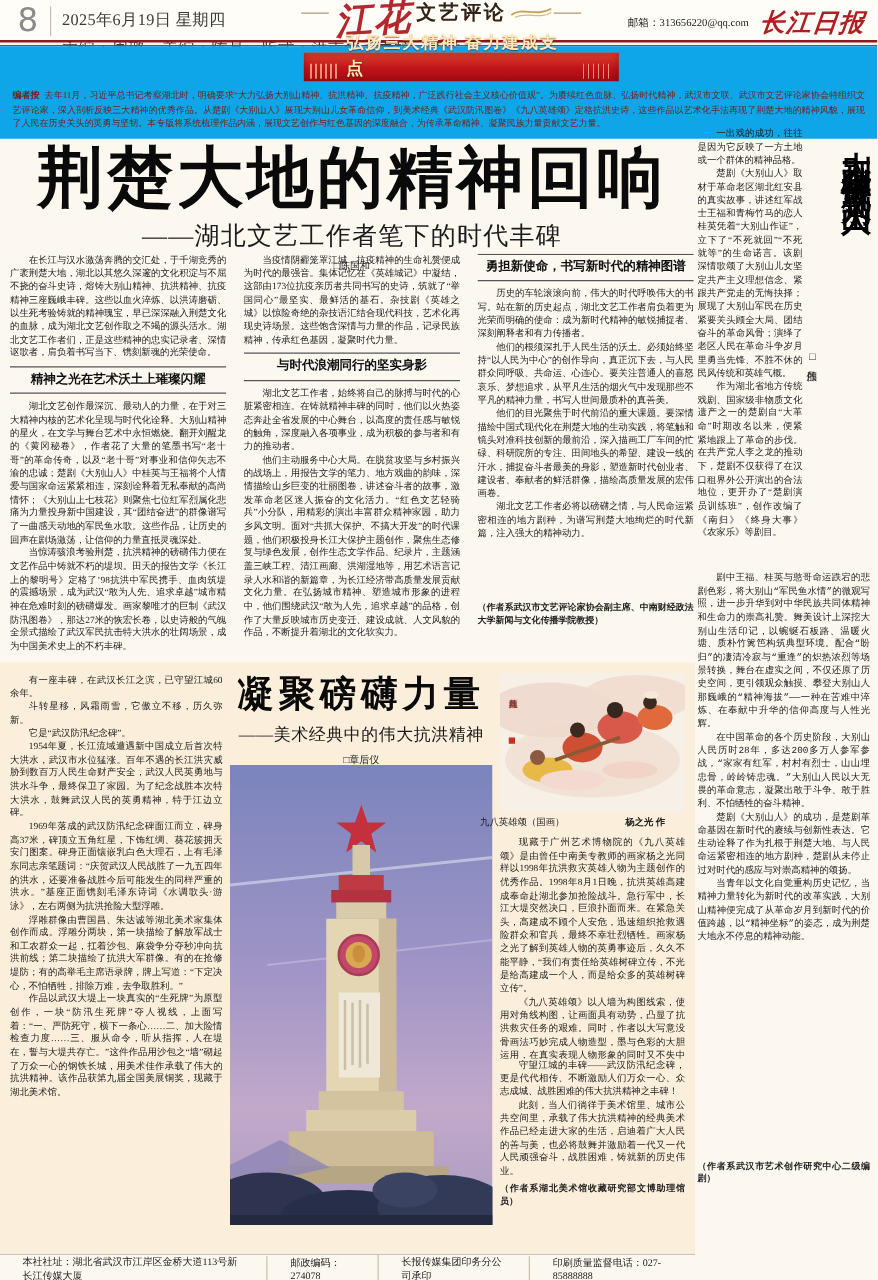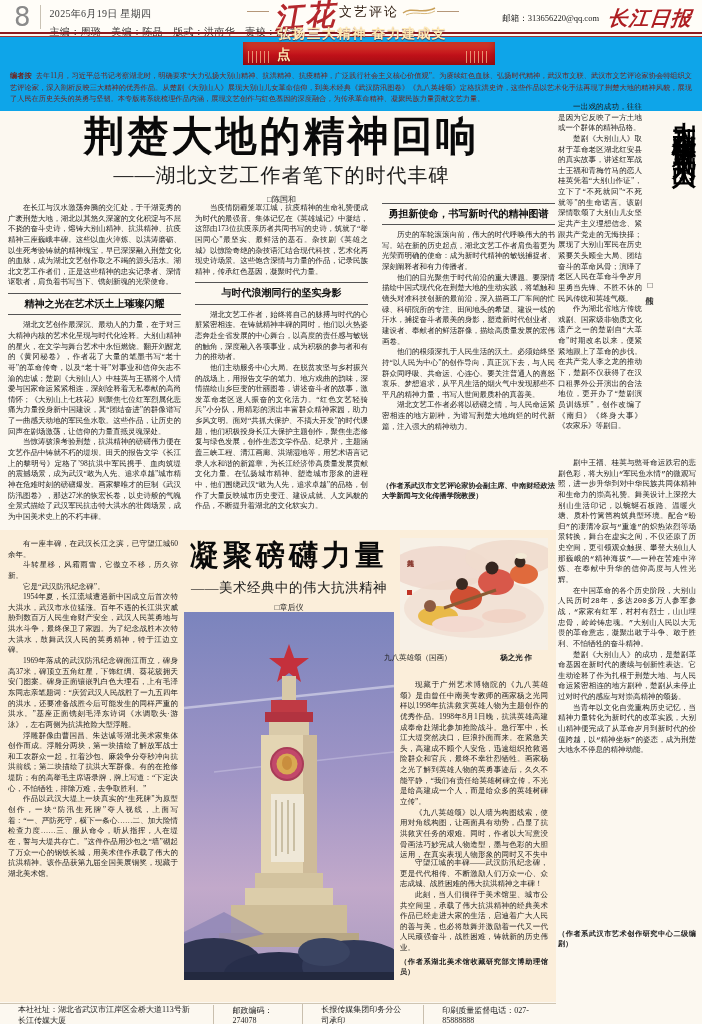--- a/index.html
+++ b/index.html
@@ -4,42 +4,42 @@
 <style>
   html,body{margin:0;padding:0;}
   body{width:702px;height:1024px;font-family:"Liberation Serif",serif;}
   #page{position:relative;width:702px;height:1024px;background:#fcf8f0;overflow:hidden;}
 
   
   .header{position:absolute;left:0;top:0;width:702px;height:32px;background:#fffdf8;}
   .h-left{position:absolute;left:14px;top:2px;display:flex;align-items:flex-start;}
   .pagenum{font-size:26px;color:#8a8a8a;font-family:"DejaVu Sans",sans-serif;line-height:30px;}
   .h-div{border-left:1px solid #c9c2b4;height:24px;margin:3px 9px 0 9px;}
-  .h-info{font-size:10px;color:#3a3a3a;line-height:1.75;padding-top:3px;letter-spacing:.3px;}
+  .h-info{font-size:13px;color:#3a3a3a;line-height:1.75;padding-top:3px;letter-spacing:.3px;}
   .h-center{position:absolute;left:228px;top:0px;width:250px;height:32px;text-align:center;white-space:nowrap;}
   .mast-line{display:inline-block;width:22px;height:1px;background:#b59779;vertical-align:14px;}
   .mast-script{display:inline-block;font-size:29px;font-weight:900;font-style:italic;color:#b4272c;letter-spacing:2px;transform:rotate(-4deg);line-height:32px;margin:0 3px 0 5px;}
-  .mast-sub{display:inline-block;font-size:13px;font-weight:400;color:#332216;letter-spacing:2px;vertical-align:10px;}
+  .mast-sub{display:inline-block;font-size:16px;font-weight:700;color:#332216;letter-spacing:2px;vertical-align:10px;}
   .h-right{position:absolute;right:10px;top:5px;display:flex;align-items:center;gap:9px;}
   .h-email{font-size:8.5px;color:#1a1a1a;}
   .paper-logo{font-size:20px;font-weight:900;font-style:italic;color:#ae1e22;letter-spacing:1px;transform:skewX(-6deg);}
   .rule-a{position:absolute;left:0;top:32px;width:702px;height:2px;background:#8f1a1e;}
   .rule-b{position:absolute;left:0;top:36px;width:702px;height:1px;background:#a8322f;}
 
   
   .top-section{position:absolute;left:0;top:37px;width:702px;height:74px;background:#0ea5e9;}
   .banner{position:absolute;left:243px;top:5px;width:252px;height:23px;background:linear-gradient(180deg,#e0452f 0%,#c1121a 55%,#a90d13 100%);display:flex;align-items:flex-end;justify-content:center;box-shadow:inset 0 0 8px rgba(90,0,0,.45);}
   .banner-text{font-size:13.5px;font-weight:900;color:#ffeab4;letter-spacing:1.5px;line-height:21px;text-shadow:0 1px 1px rgba(80,0,0,.6);}
   .skyline{width:24px;height:12px;margin:0 5px 2px 5px;background:repeating-linear-gradient(90deg,rgba(255,214,160,.65) 0 1.5px,transparent 1.5px 4px);}
   .ednote{position:absolute;left:10px;top:34px;width:682px;font-size:7.2px;line-height:1.6;color:#70231c;text-align:justify;}
   .ednote-label{font-weight:bold;margin-right:4px;}
 
   
   .main-head{position:absolute;left:8px;top:114px;width:547px;text-align:center;}
-  .main-title{font-size:41px;font-weight:900;letter-spacing:3px;color:#0a0a0a;line-height:1.1;}
+  .main-title{font-size:53px;font-weight:900;letter-spacing:3px;color:#0a0a0a;line-height:1.1;}
   .main-subtitle{font-size:20px;color:#1c1c1c;letter-spacing:1px;margin-top:3px;}
   .byline{font-size:8px;color:#222;margin-top:5px;}
   .cols{position:absolute;left:8px;top:203px;width:547px;height:330px;display:flex;gap:14px;}
   .col{flex:1;overflow:hidden;}
   .small{font-size:7.5px;line-height:1.42;text-align:justify;color:#1c1c1c;}
   .small p{margin:0;text-indent:2em;}
   .subhead{font-size:10px;font-weight:bold;text-align:center;color:#111;border-top:1px solid #555;border-bottom:1px solid #555;padding:3px 0;margin:5px 0;}
   .clip270{height:248px;overflow:hidden;}
   .attr{font-size:7.2px;color:#222;text-align:justify;margin-top:3px;font-weight:bold;}
 
@@ -58,21 +58,21 @@
   .art-head{position:absolute;left:180px;top:6px;width:218px;text-align:center;}
   .art-title{font-size:29px;font-weight:900;letter-spacing:4px;color:#0a0a0a;}
   .art-subtitle{font-size:13.5px;color:#1a1a1a;margin-top:3px;letter-spacing:.5px;}
   .art-byline{font-size:8px;color:#222;margin-top:5px;}
   .monument{position:absolute;left:184px;top:82px;width:210px;height:368px;}
   .cap-row{display:flex;justify-content:space-between;font-size:7.5px;color:#222;}
   .cap-row .artist{font-weight:bold;}
   .mon-cap{position:absolute;left:184px;top:478px;width:214px;flex-direction:column;}
   .heroes{position:absolute;left:400px;top:8px;width:148px;height:112px;}
   .her-cap{position:absolute;left:384px;top:123px;width:148px;}
-  .art-right{position:absolute;left:400px;top:150px;width:148px;height:326px;}
+  .art-right{position:absolute;left:400px;top:139px;width:148px;height:326px;}
   .right-clip{height:178px;overflow:hidden;}
 
   
   .footer{position:absolute;left:0;top:1003px;width:556px;height:21px;border-top:1px solid #cfc5b2;display:flex;justify-content:center;align-items:center;background:#fcf8f0;}
   .fseg{font-size:8px;color:#222;padding:0 18px;}
   .fseg + .fseg{border-left:1px solid #c9bfae;}
 </style>
 </head>
 <body>
 
@@ -128,22 +128,22 @@
     <div class="col small">
       <p>当疫情阴霾笼罩江城，抗疫精神的生命礼赞便成为时代的最强音。集体记忆在《英雄城记》中凝结，这部由173位抗疫亲历者共同书写的史诗，筑就了“举国同心”最坚实、最鲜活的基石。杂技剧《英雄之城》以惊险奇绝的杂技语汇结合现代科技，艺术化再现史诗场景。这些饱含深情与力量的作品，记录民族精神，传承红色基因，凝聚时代力量。</p>
       <div class="subhead">与时代浪潮同行的坚实身影</div>
       <p>湖北文艺工作者，始终将自己的脉搏与时代的心脏紧密相连。在铸就精神丰碑的同时，他们以火热姿态奔赴全省发展的中心舞台，以高度的责任感与敏锐的触角，深度融入各项事业，成为积极的参与者和有力的推动者。</p>
       <p>他们主动服务中心大局。在脱贫攻坚与乡村振兴的战场上，用报告文学的笔力、地方戏曲的韵味，深情描绘山乡巨变的壮丽图卷，讲述奋斗者的故事，激发革命老区迷人振奋的文化活力。“红色文艺轻骑兵”小分队，用精彩的演出丰富群众精神家园，助力乡风文明。面对“共抓大保护、不搞大开发”的时代课题，他们积极投身长江大保护主题创作，聚焦生态修复与绿色发展，创作生态文学作品、纪录片，主题涵盖三峡工程、清江画廊、洪湖湿地等，用艺术语言记录人水和谐的新篇章，为长江经济带高质量发展贡献文化力量。在弘扬城市精神、塑造城市形象的进程中，他们围绕武汉“敢为人先，追求卓越”的品格，创作了大量反映城市历史变迁、建设成就、人文风貌的作品，不断提升着湖北的文化软实力。</p>
     </div>
     <div class="col small">
       <div class="subhead" style="margin-top:0">勇担新使命，书写新时代的精神图谱</div>
       <div class="clip270">
         <p>历史的车轮滚滚向前，伟大的时代呼唤伟大的书写。站在新的历史起点，湖北文艺工作者肩负着更为光荣而明确的使命：成为新时代精神的敏锐捕捉者、深刻阐释者和有力传播者。</p>
+        <p>他们的根须深扎于人民生活的沃土。必须始终坚持“以人民为中心”的创作导向，真正沉下去，与人民群众同呼吸、共命运、心连心。要关注普通人的喜怒哀乐、梦想追求，从平凡生活的烟火气中发现那些不平凡的精神力量，书写人世间最质朴的真善美。</p>
         <p>他们的目光聚焦于时代前沿的重大课题。要深情描绘中国式现代化在荆楚大地的生动实践，将笔触和镜头对准科技创新的最前沿，深入描画工厂车间的忙碌、科研院所的专注、田间地头的希望、建设一线的汗水，捕捉奋斗者最美的身影，塑造新时代创业者、建设者、奉献者的鲜活群像，描绘高质量发展的宏伟画卷。</p>
-        <p>他们的根须深扎于人民生活的沃土。必须始终坚持“以人民为中心”的创作导向，真正沉下去，与人民群众同呼吸、共命运、心连心。要关注普通人的喜怒哀乐、梦想追求，从平凡生活的烟火气中发现那些不平凡的精神力量，书写人世间最质朴的真善美。</p>
         <p>湖北文艺工作者必将以磅礴之情，与人民命运紧密相连的地方剧种，为谱写荆楚大地绚烂的时代新篇，注入强大的精神动力。</p>
       </div>
       <div class="attr">（作者系武汉市文艺评论家协会副主席、中南财经政法大学新闻与文化传播学院教授）</div>
     </div>
   </div>
 
   <div class="sidebar">
     <div class="side-top">
       <div class="side-body small">
         <p>一出戏的成功，往往是因为它反映了一方土地或一个群体的精神品格。</p>

